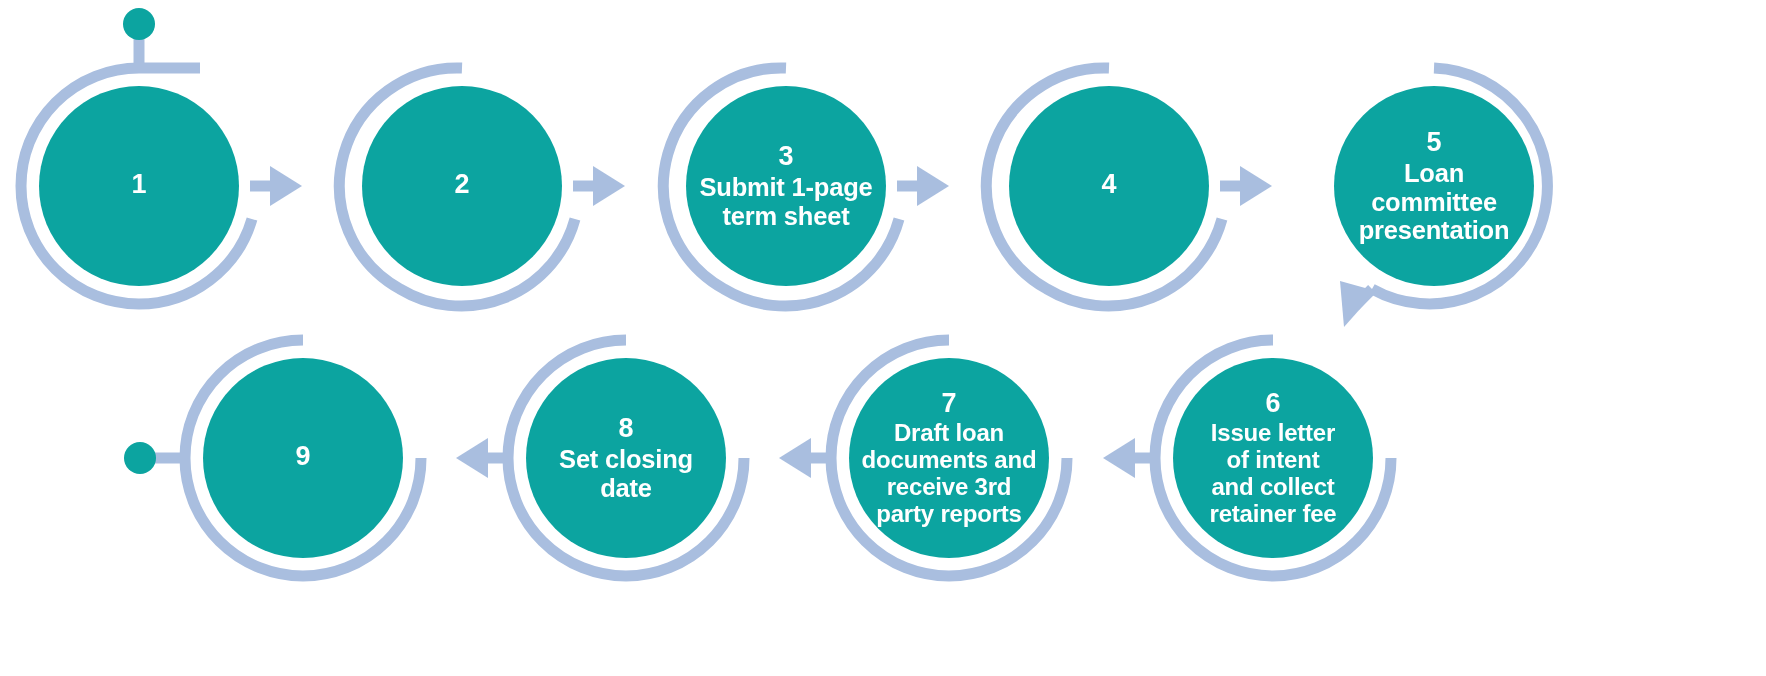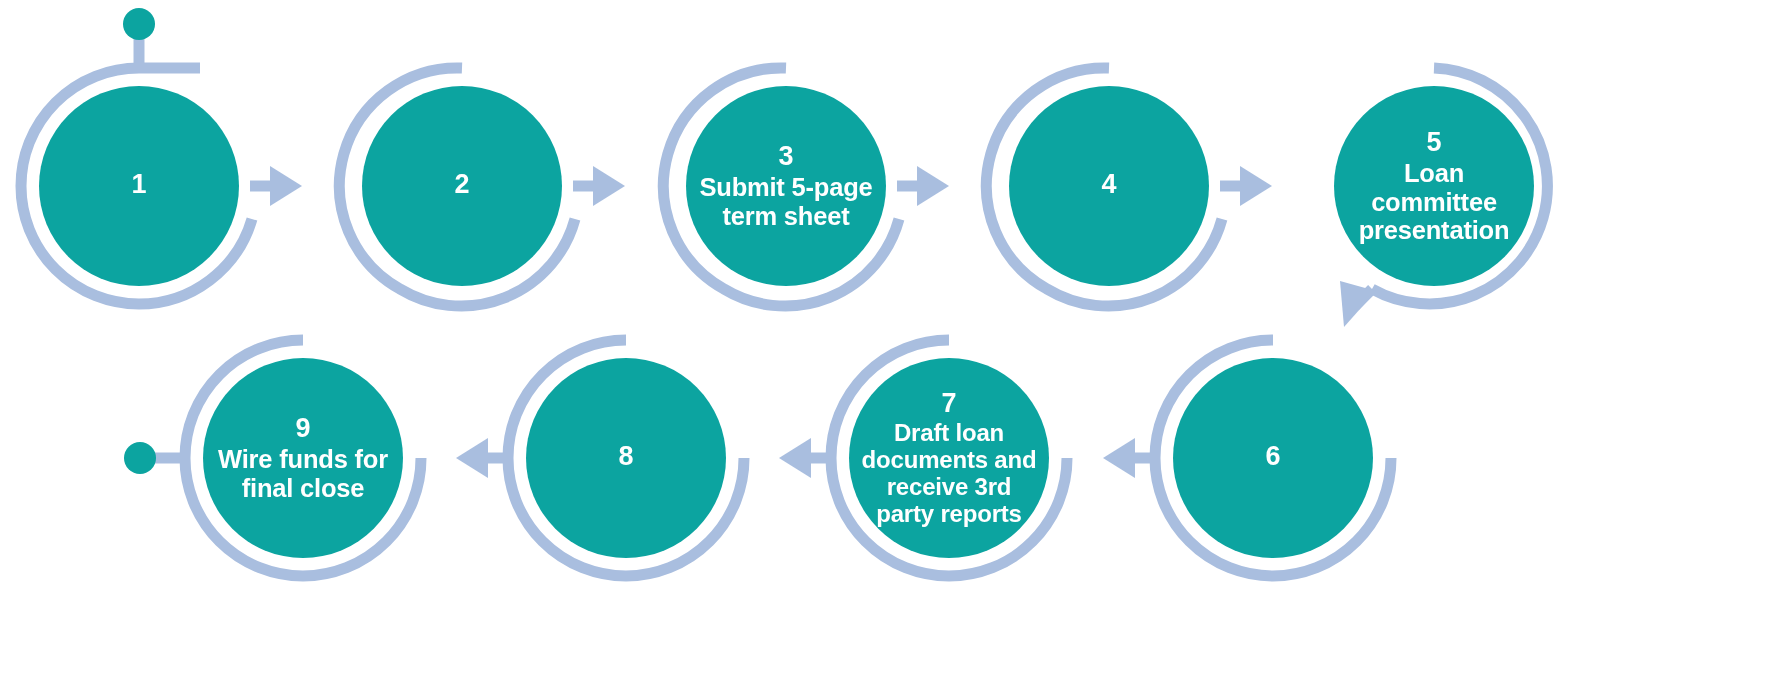--- a/index.html
+++ b/index.html
@@ -148,51 +148,55 @@
     <div class="node-text" style="left:139px; top:186px;">
       <span class="node-num">1</span>
     </div>
 
     <div class="node-text" style="left:462px; top:186px;">
       <span class="node-num">2</span>
     </div>
 
     <div class="node-text" style="left:786px; top:186px;">
       <span class="node-num">3</span>
-      <span class="node-title">Submit  5-page
+      <span class="node-title">Submit  1-page
 term sheet</span>
     </div>
 
     <div class="node-text" style="left:1109px; top:186px;">
       <span class="node-num">4</span>
     </div>
 
     <div class="node-text" style="left:1434px; top:186px;">
       <span class="node-num">5</span>
       <span class="node-title">Loan
 committee
 presentation</span>
     </div>
 
     <div class="node-text t-sm" style="left:1273px; top:458px;">
       <span class="node-num">6</span>
+      <span class="node-title">Issue letter
+of intent
+and collect
+retainer fee</span>
     </div>
 
     <div class="node-text t-sm" style="left:949px; top:458px;">
       <span class="node-num">7</span>
       <span class="node-title">Draft loan
 documents and
 receive 3rd
 party reports</span>
     </div>
 
     <div class="node-text" style="left:626px; top:458px;">
       <span class="node-num">8</span>
+      <span class="node-title">Set closing
+date</span>
     </div>
 
     <div class="node-text" style="left:303px; top:458px;">
       <span class="node-num">9</span>
-      <span class="node-title">Wire funds for
-final close</span>
     </div>
 
   </div>
 </div>
 
 </body></html>

